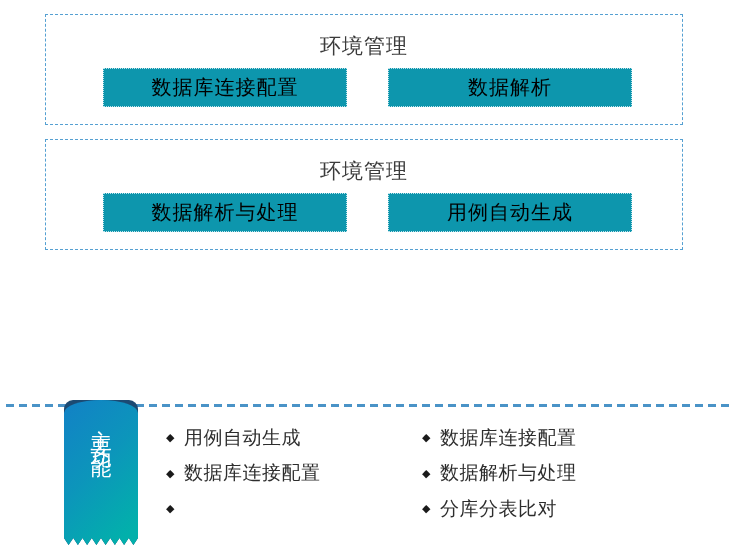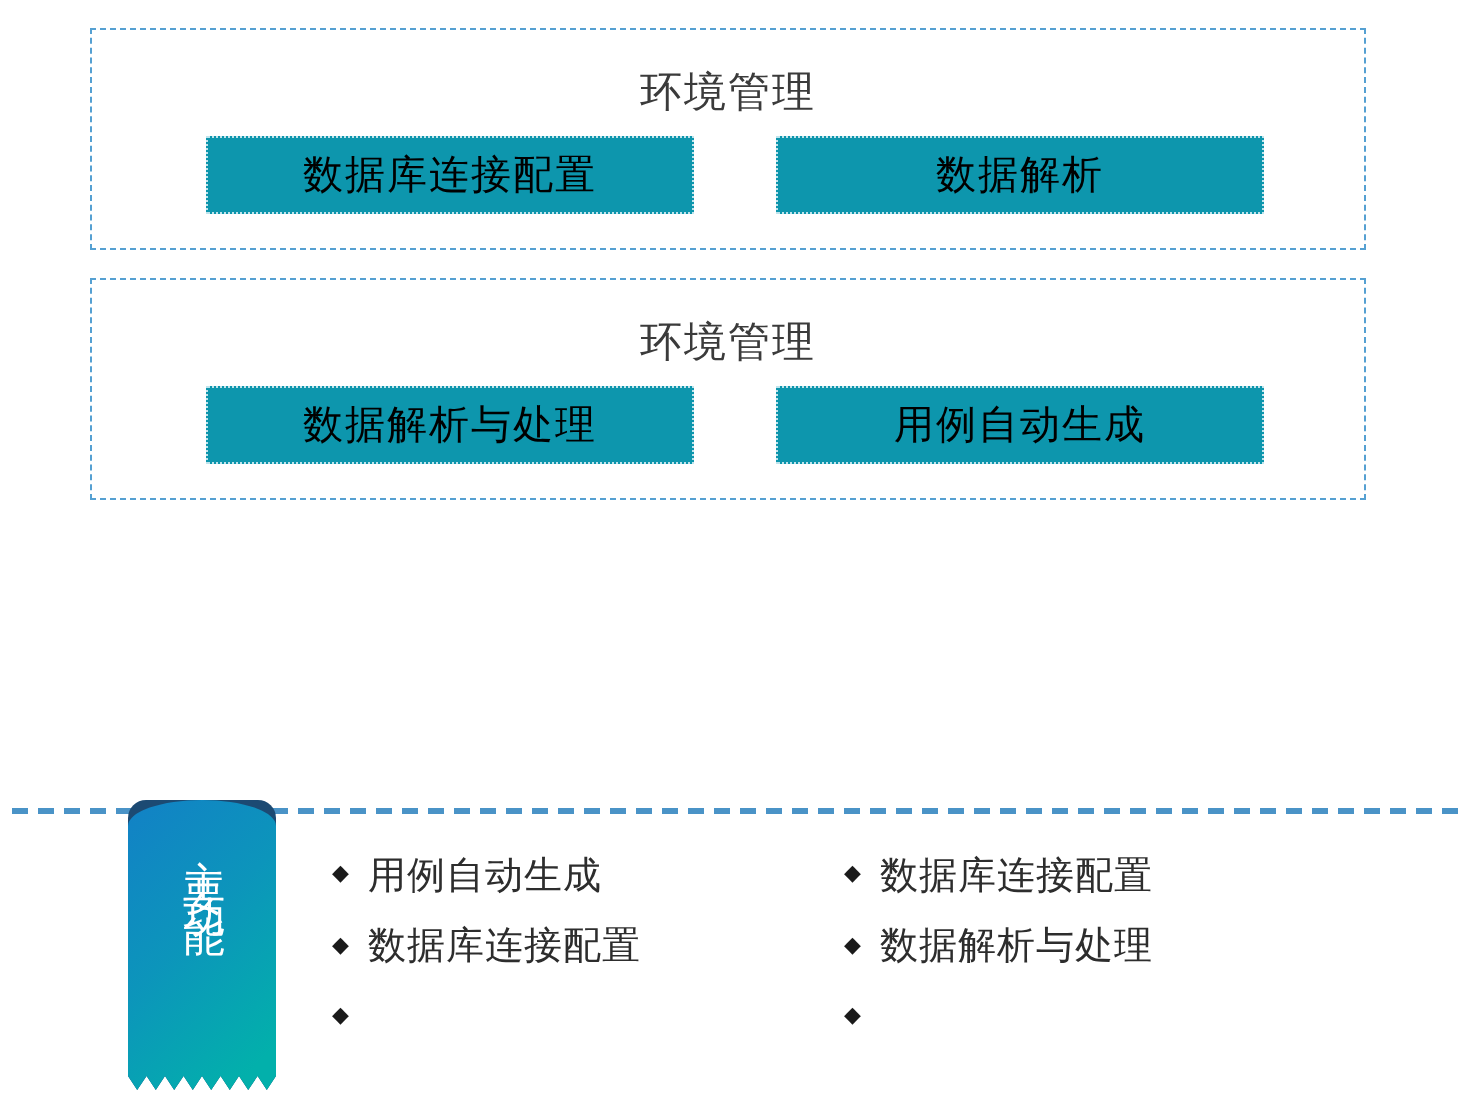--- a/index.html
+++ b/index.html
@@ -132,17 +132,18 @@
       <div class="feature-item">
         <span class="bullet">◆</span>
         <span>数据库连接配置</span>
       </div>
       <div class="feature-item">
         <span class="bullet">◆</span>
         <span>数据解析与处理</span>
       </div>
       <div class="feature-item">
         <span class="bullet">◆</span>
+        <span>分库分表比对</span>
       </div>
     </div>
   </div>
 
 </div>
 
 </body></html>

